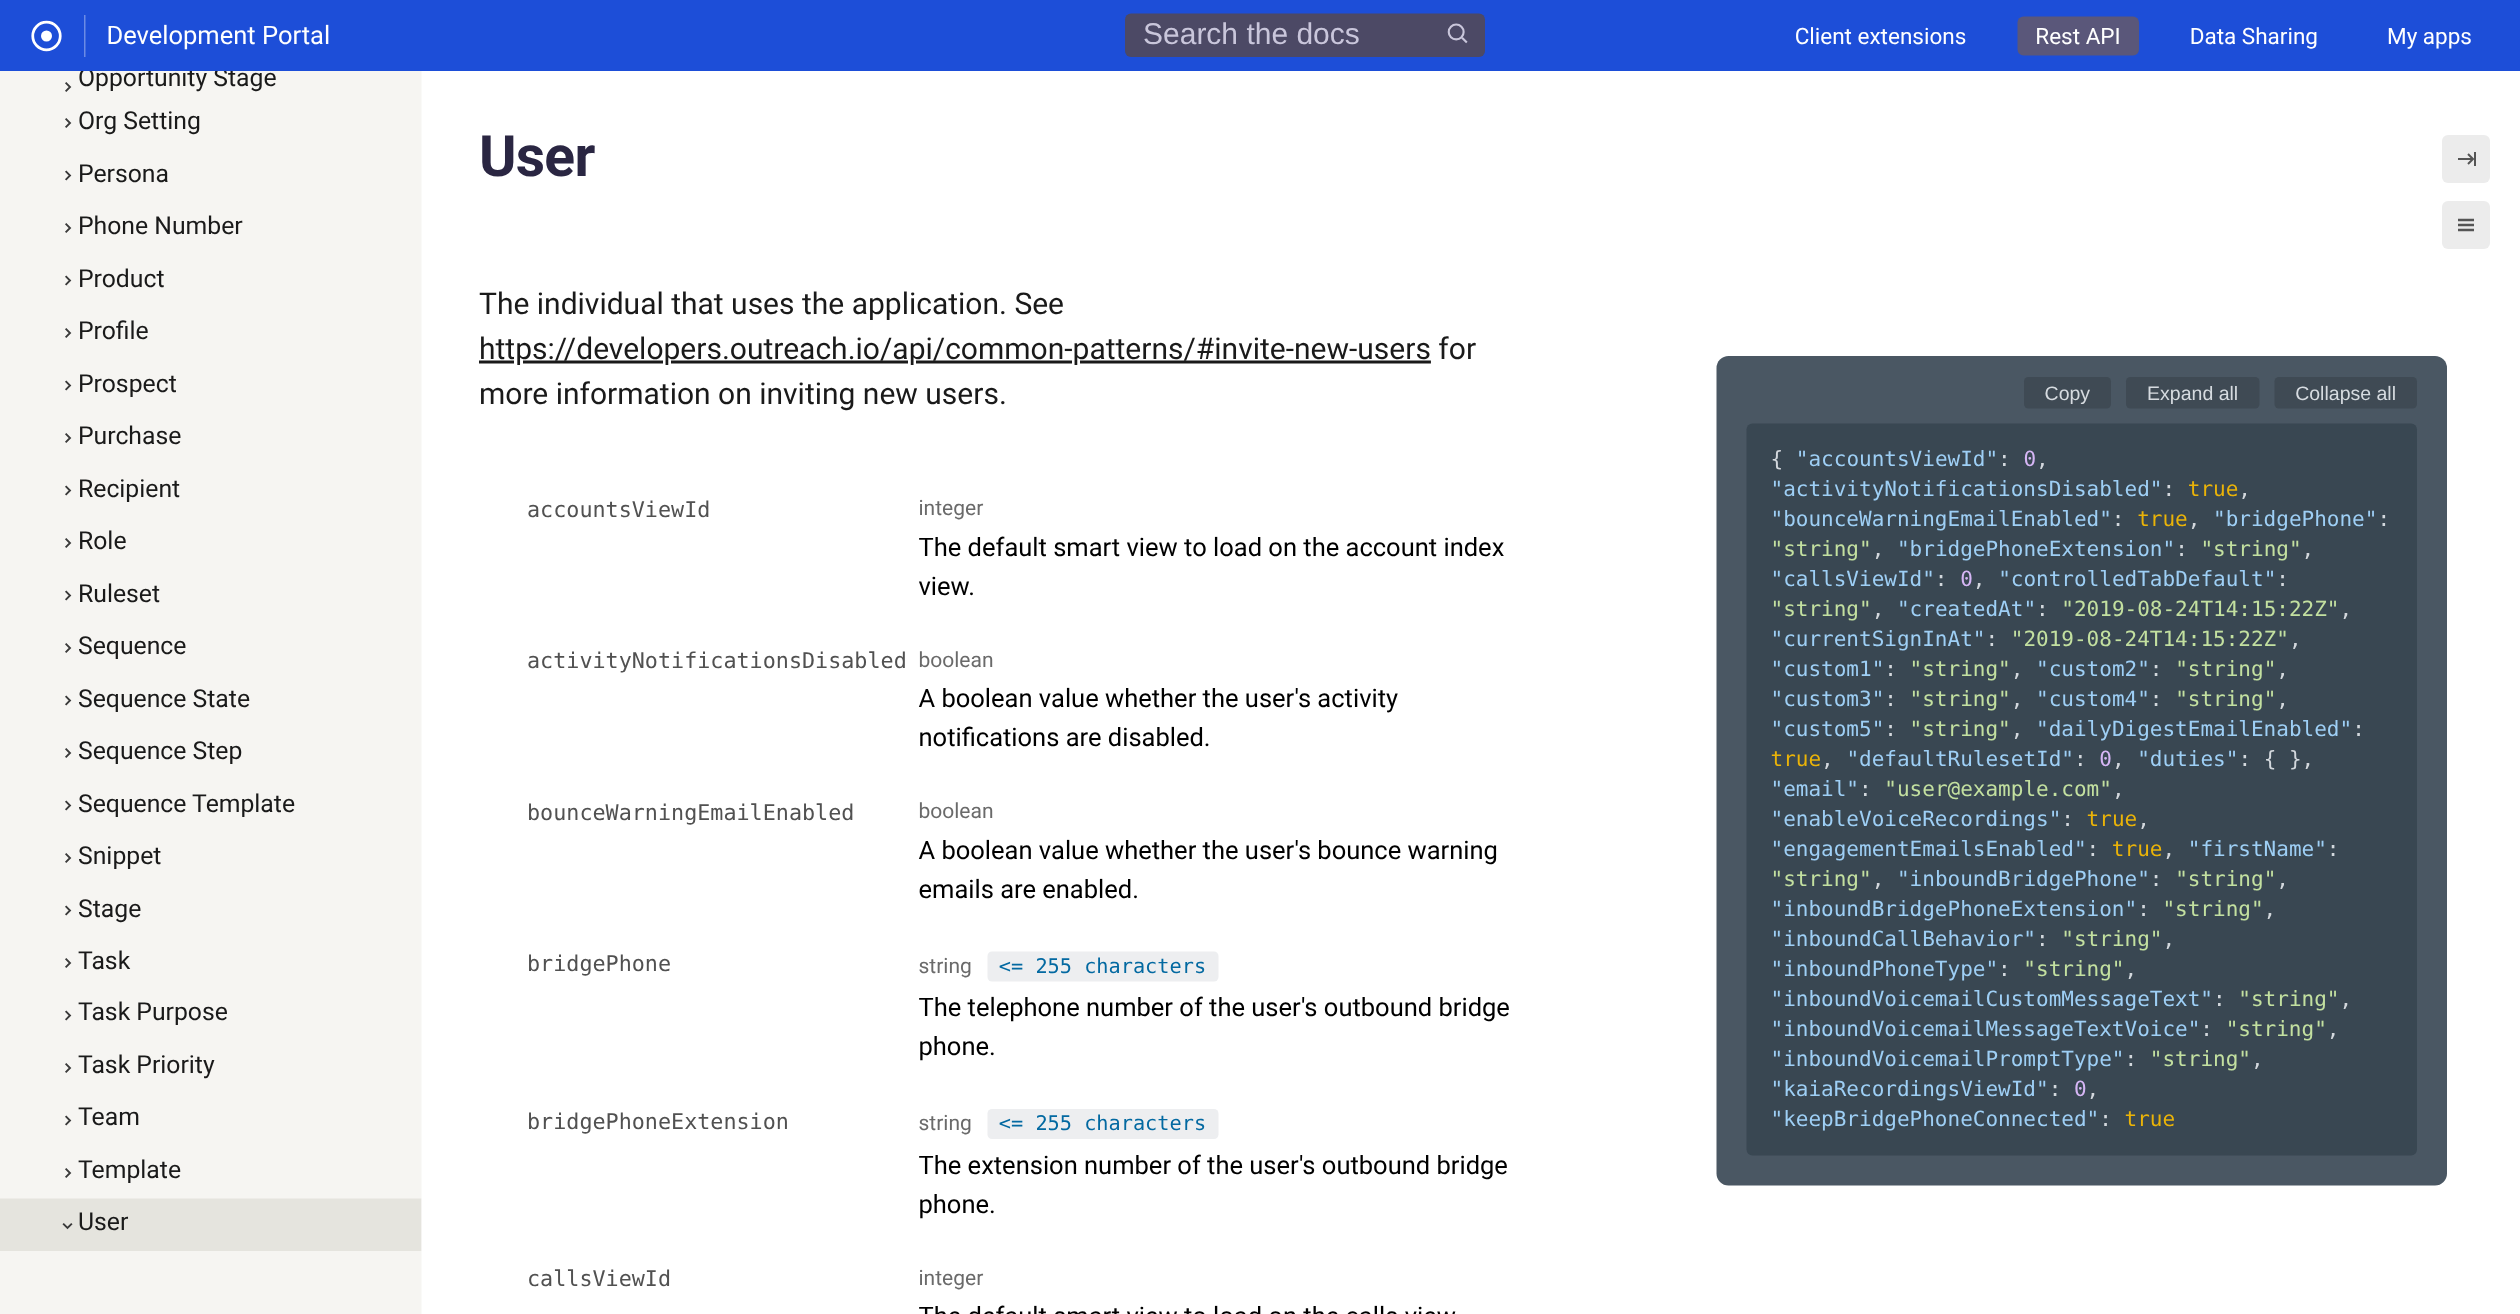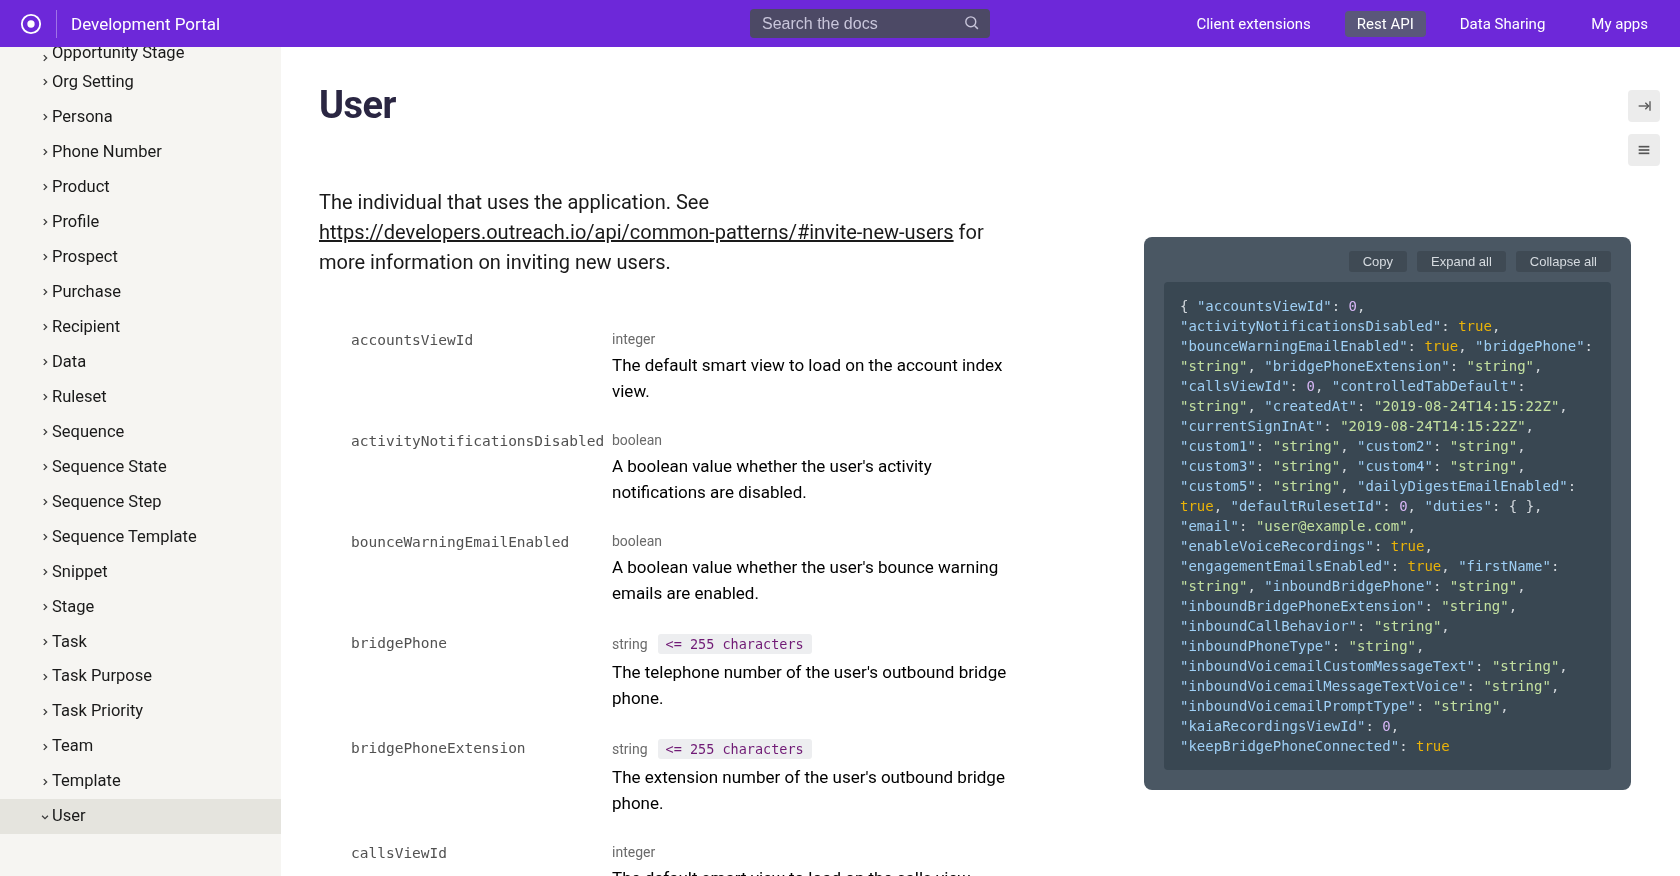--- a/index.html
+++ b/index.html
@@ -1,24 +1,24 @@
 <!DOCTYPE html>
 <html><head>
 <meta charset="utf-8">
 <style>
 * { margin:0; padding:0; box-sizing:border-box; }
 body { font-family:-apple-system,BlinkMacSystemFont,"Segoe UI",Roboto,sans-serif; font-size:14px; color:#1a1a1a; background:#fff; }
-.topbar { position:fixed; top:0; left:0; right:0; height:47px; background:#6d28d9; display:flex; align-items:center; padding:0 20px; z-index:100; }
+.topbar { position:fixed; top:0; left:0; right:0; height:47px; background:#1d4ed8; display:flex; align-items:center; padding:0 20px; z-index:100; }
 .logo-wrap { display:flex; align-items:center; gap:14px; }
 .logo-icon { width:22px; height:22px; display:flex; align-items:center; justify-content:center; }
 .logo-icon svg { width:22px; height:22px; }
 .logo-div { width:1px; height:28px; background:rgba(255,255,255,.35); }
 .portal-name { color:#fff; font-size:17px; font-weight:400; }
 .search-wrap { position:absolute; left:50%; transform:translateX(-90px); }
-.search-box { background:#4c4965; border:none; border-radius:4px; height:29px; width:240px; padding:0 36px 0 12px; color:#fff; font-size:16px; }
+.search-box { background:#4c4965; border:none; border-radius:4px; height:29px; width:240px; padding:0 36px 0 12px; color:#fff; font-size:20px; }
 .search-box::placeholder { color:#c9c6db; }
 .search-icon { position:absolute; right:10px; top:50%; transform:translateY(-50%); color:#c9c6db; pointer-events:none; }
 .topnav { position:absolute; right:20px; display:flex; align-items:center; gap:22px; }
 .topnav a { color:#fff; text-decoration:none; font-size:15px; font-weight:400; padding:4px 12px; border-radius:4px; cursor:pointer; }
 .topnav a.active { background:#5a577a; }
 .layout { display:flex; padding-top:47px; height:100vh; }
 .sidebar { width:281px; background:#f6f5f2; overflow-y:auto; padding:0; flex-shrink:0; }
 .side-item { display:flex; align-items:center; padding:8px 14px 8px 40px; font-size:16.5px; color:#1a1a1a; cursor:pointer; position:relative; line-height:1.15; }
 .side-item.active { background:#e5e4de; }
 .side-item .chev { position:absolute; left:40px; display:flex; align-items:center; color:#3a3a3a; }
@@ -27,21 +27,21 @@
 .content { flex:1; overflow-y:auto; position:relative; }
 .doc-col { padding:36px 0 0 38px; max-width:740px; }
 h1.page-title { font-size:38px; font-weight:700; color:#2a2642; margin-bottom:60px; letter-spacing:-.5px; }
 .intro { font-size:20px; color:#1a1a1a; line-height:1.5; margin-bottom:40px; }
 .intro a { color:#1a1a1a; text-decoration:underline; }
 .attr-row { display:flex; padding:14px 0; }
 .attr-name { width:293px; font-family:ui-monospace,"SF Mono",Menlo,Consolas,monospace; font-size:14.5px; color:#515151; padding-left:32px; padding-top:1px; }
 .attr-body { flex:1; }
 .type-line { display:flex; align-items:center; gap:10px; font-size:14px; color:#6a6a6a; margin-bottom:6px; }
 .type-str { font-size:14px; }
-.constraint { background:#edeef0; font-family:ui-monospace,"SF Mono",Menlo,Consolas,monospace; color:#701a75; font-size:13.5px; padding:2px 8px; border-radius:3px; }
+.constraint { background:#edeef0; font-family:ui-monospace,"SF Mono",Menlo,Consolas,monospace; color:#0369a1; font-size:13.5px; padding:2px 8px; border-radius:3px; }
 .attr-desc { font-size:17px; color:#000000; line-height:1.5; }
 .example-panel { position:absolute; top:190px; right:49px; width:487px; background:#4a5763; border-radius:8px; overflow:hidden; }
 .example-toolbar { display:flex; justify-content:flex-end; gap:10px; padding:14px 20px 10px; }
 .ex-btn { background:#3f4a54; color:#d6dbe0; border:none; border-radius:3px; font-size:13px; padding:3px 14px; cursor:pointer; }
 .code-block { background:#394752; margin:0 20px 20px; border-radius:4px; padding:14px 16px; font-family:ui-monospace,"SF Mono",Menlo,Consolas,monospace; font-size:14px; line-height:1.43; color:#d3d8dd; overflow-x:auto; }
 .code-block .k { color:#9ecff5; }
 .code-block .s { color:#c3e0a0; }
 .code-block .b { color:#eab308; }
 .code-block .n { color:#d6b6f5; }
 .code-block .p { color:#d3d8dd; }
@@ -152,21 +152,21 @@
           </svg>
         </span>
         <span class="lbl">Recipient</span>
       </div>
       <div class="side-item">
         <span class="chev">
           <svg width="10" height="10" viewBox="0 0 24 24" fill="none" stroke="currentColor" stroke-width="3">
             <polyline points="9 5 16 12 9 19"></polyline>
           </svg>
         </span>
-        <span class="lbl">Data</span>
+        <span class="lbl">Role</span>
       </div>
       <div class="side-item">
         <span class="chev">
           <svg width="10" height="10" viewBox="0 0 24 24" fill="none" stroke="currentColor" stroke-width="3">
             <polyline points="9 5 16 12 9 19"></polyline>
           </svg>
         </span>
         <span class="lbl">Ruleset</span>
       </div>
       <div class="side-item">

